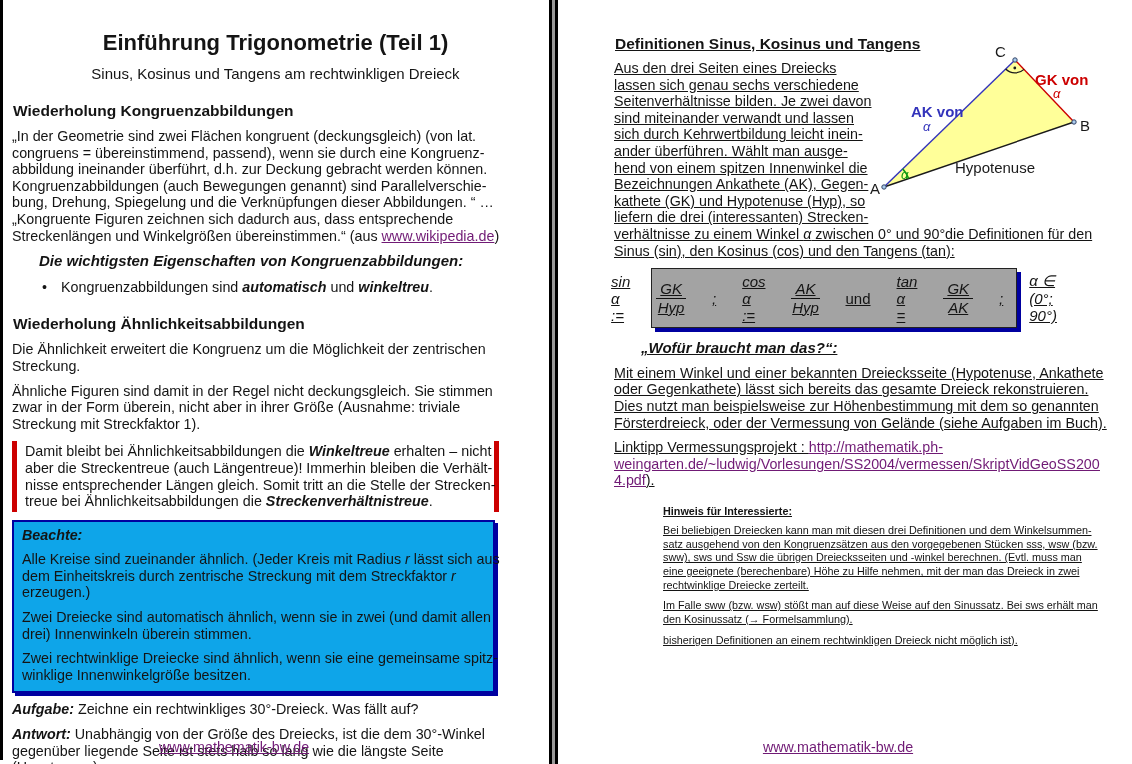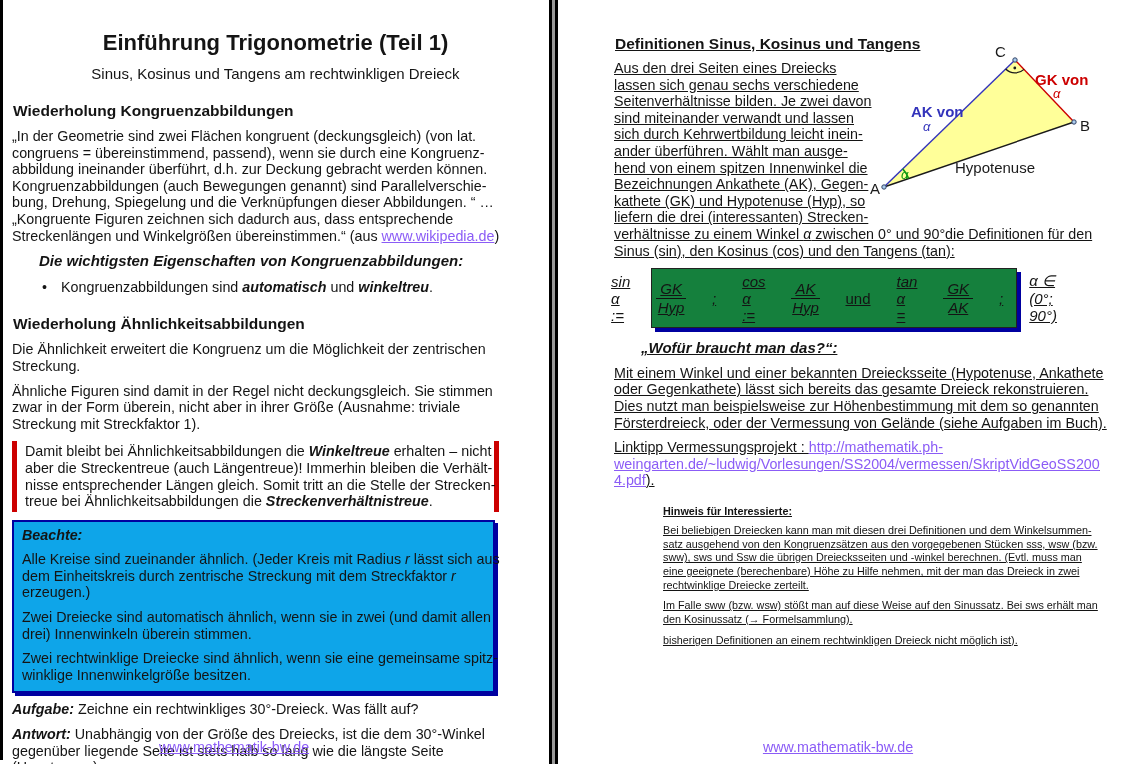--- a/index.html
+++ b/index.html
@@ -25,21 +25,21 @@
   .doc-title    { font-size:22px; font-weight:bold; text-align:center; }
   .doc-subtitle { font-size:15px; text-align:center; margin-top:9px; }
   .h2 { font-size:15.5px; font-weight:bold; margin:20px 0 0 1px; }
   .para { margin-top:8px; }
   .bi { font-weight:bold; font-style:italic; }
   .it { font-style:italic; }
   .bi-line { font-size:15px; margin-top:9px;margin-left:27px; }
 
   .bullet-row { display:flex; margin:9px 0 0 30px; gap:14px; }
 
-  a, .link { color:#8b5cf6; text-decoration:underline; cursor:pointer; }
+  a, .link { color:#701a75; text-decoration:underline; cursor:pointer; }
 
   .redbox {
     margin:9px 40px 0 0; padding:2px 6px 2px 8px;
     border-left:5px solid #cc0000; border-right:5px solid #cc0000;
   }
   .bluebox {
     margin:8px 44px 0 0; padding:5px 8px 8px 8px;
     border:2px solid #0000a0; box-shadow:3px 3px 0 #0000a0; background:#0ea5e9;
   }
   .bluebox .para:first-child { margin-top:0; }
@@ -47,21 +47,21 @@
   .footer { position:absolute; bottom:9px; font-size:14.3px; text-align:center; }
   .footer-left  { left:0; width:462px; }
   .footer-right { left:0; width:560px; }
 
   .intro-narrow { width:304px; margin-top:7px; }
 
   .figure-wrap { position:absolute; left:295px; top:36px; width:262px; height:172px; }
 
   .formula-box {
     margin:9px 0 0 37px; width:352px; padding:3px 6px;
-    border:1px solid #222; box-shadow:4px 4px 0 #0000a0; background:#15803d;
+    border:1px solid #222; box-shadow:4px 4px 0 #0000a0; background:#a3a3a3;
     display:flex; justify-content:center; align-items:center; gap:26px;
     font-style:italic; font-size:15px;
   }
   .frac { display:inline-block; text-align:center; line-height:1.05; }
   .frac .num { display:block; padding:0 4px 1px 4px; border-bottom:1px solid #111; }
   .frac .den { display:block; padding-top:1px; }
   .upright { font-style:normal; }
 
   .hinweis { margin:16px 0 0 49px; width:455px; }
   .hinweis .line { font-size:10.8px; line-height:13.7px; }

